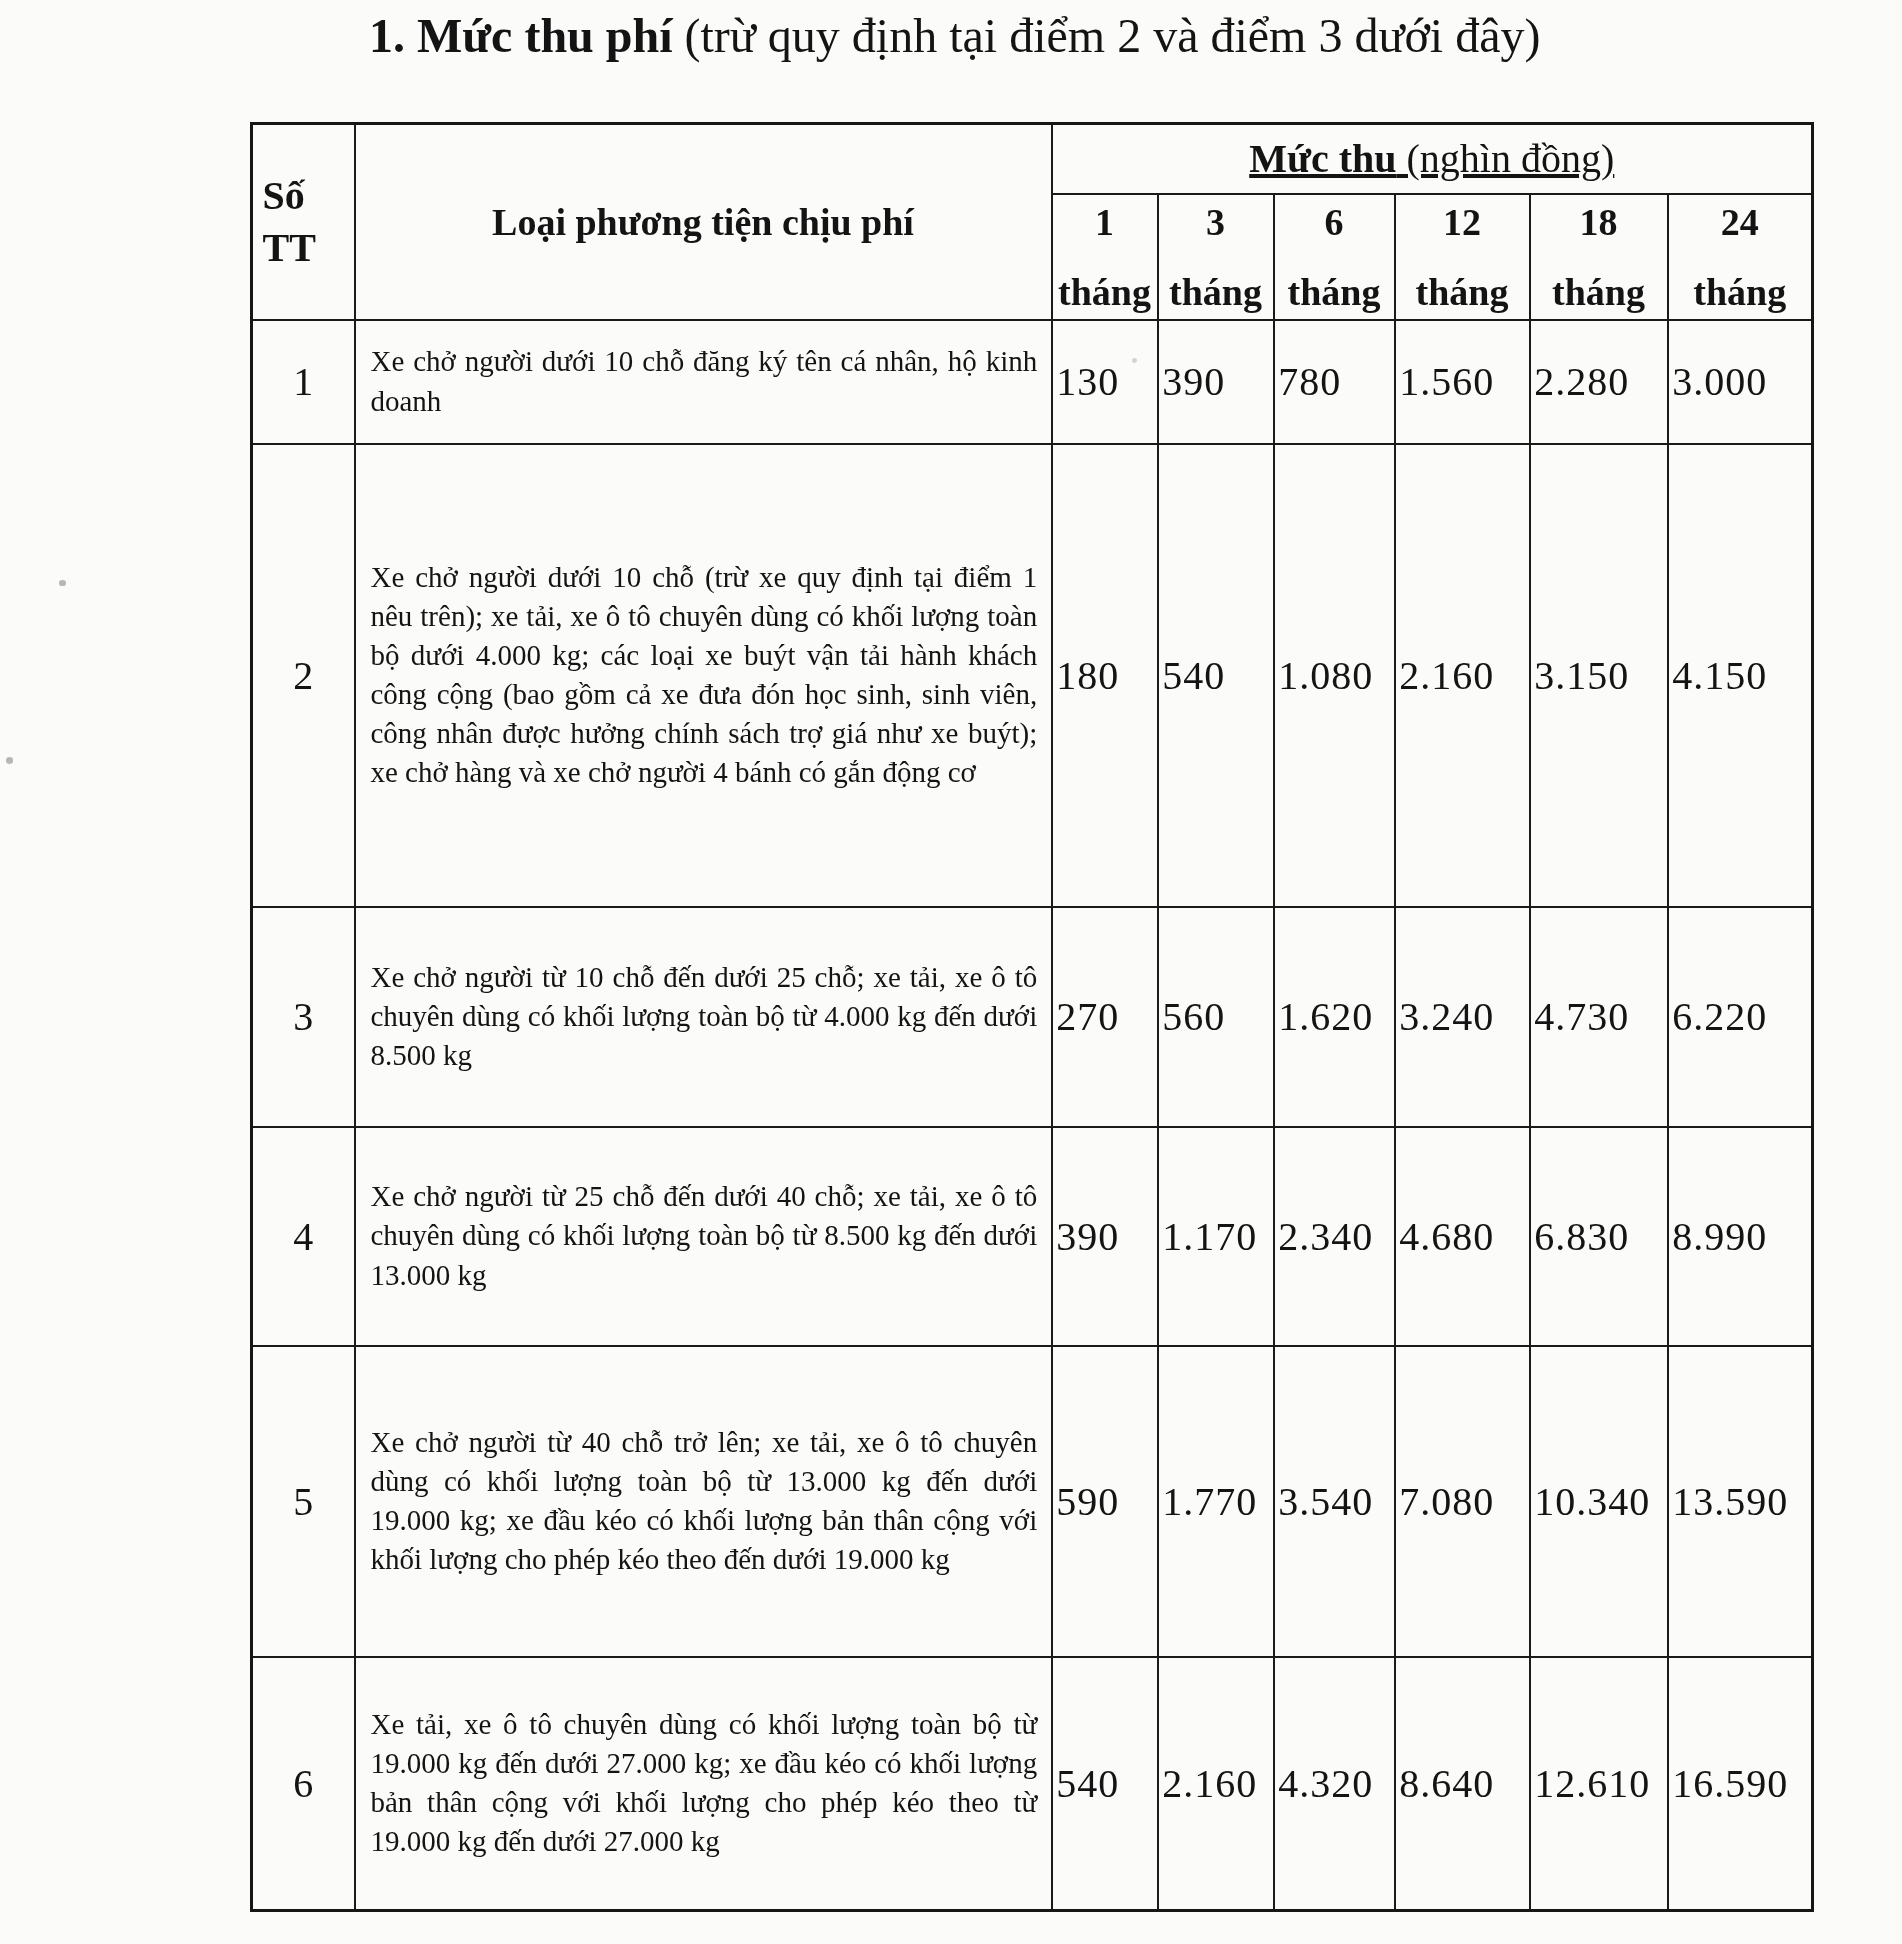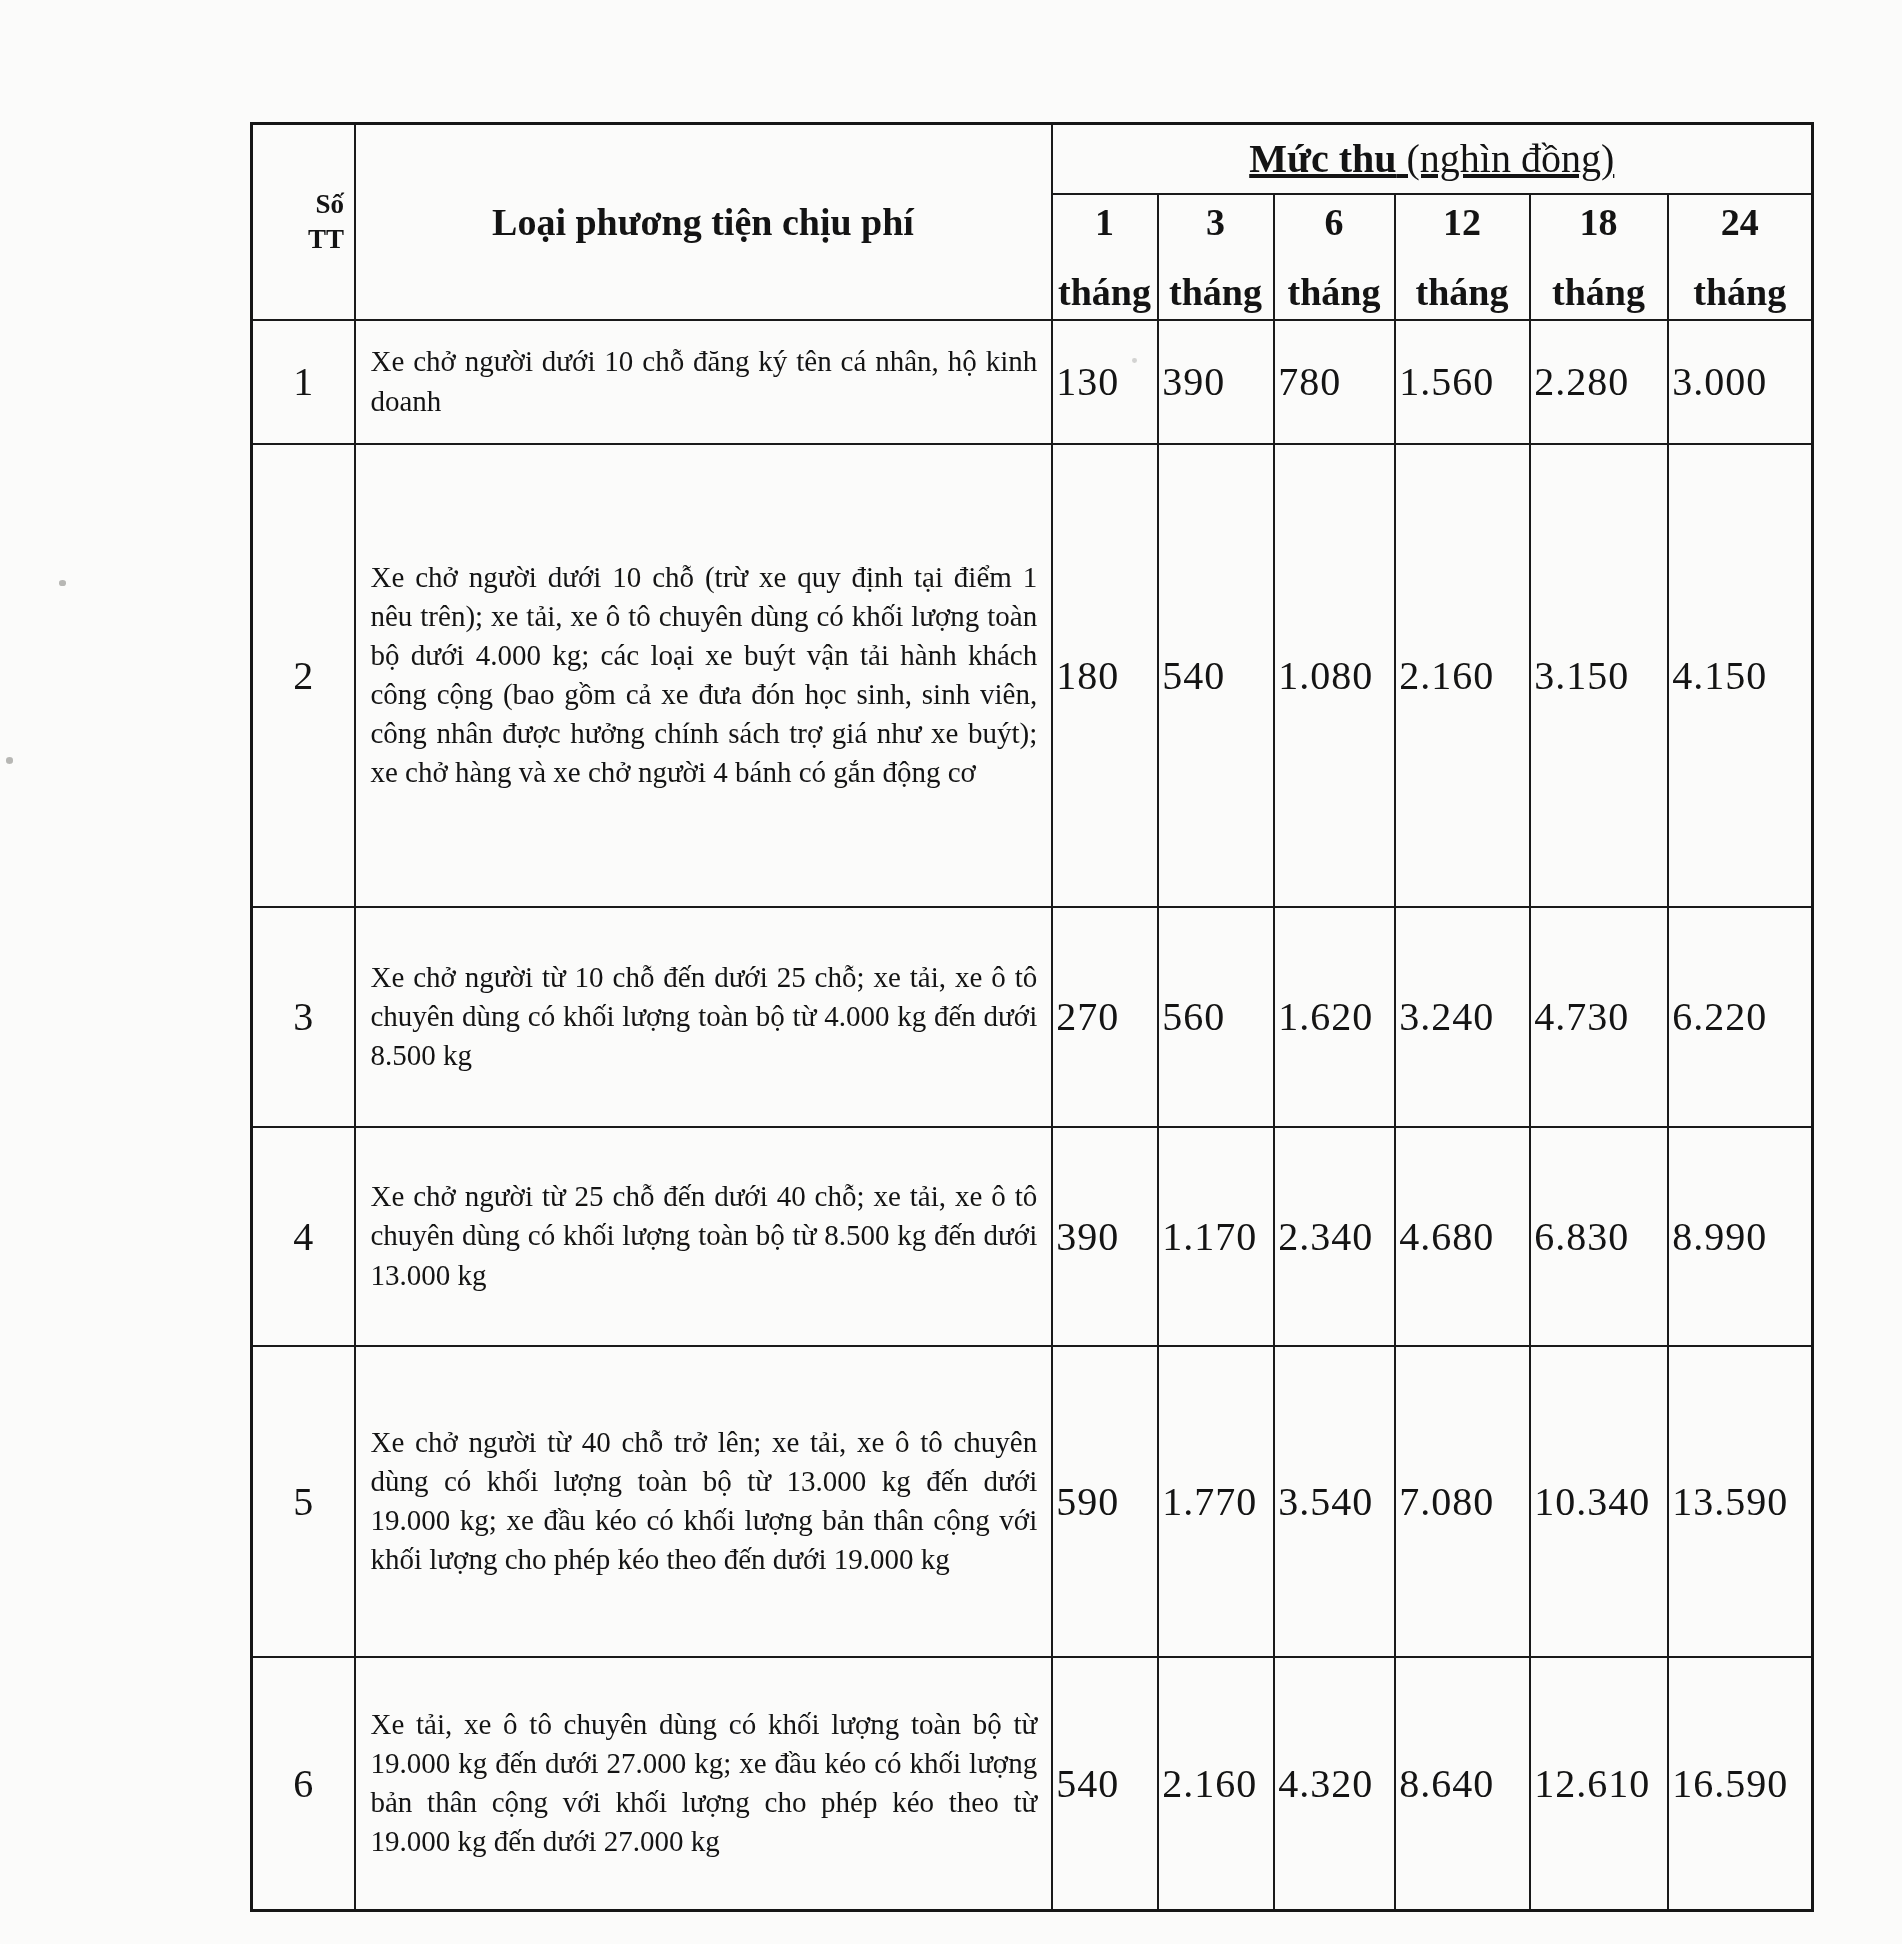--- a/index.html
+++ b/index.html
@@ -25,22 +25,22 @@
     border:3.8px solid #161616;
   }
   .fee-table th,.fee-table td{
     border:2.9px solid #1a1a1a;
     padding:3.8px 9.5px;
     overflow:hidden;
   }
   .fee-table th{font-weight:bold;font-size:38px;}
   th.h-stt{
     white-space:pre-line;
-    text-align:right;vertical-align:middle;
-    font-size:27px;line-height:1.3;
+    text-align:left;vertical-align:middle;
+    font-size:40px;line-height:1.3;
   }
   th.h-vehicle{text-align:center;vertical-align:middle;font-size:38px;}
   th.h-feegroup{text-align:center;vertical-align:middle;font-size:40px;padding:9.5px 5.7px;text-decoration:underline;}
   th.h-feegroup .unit{font-weight:normal;}
   th.h-month{vertical-align:middle;padding:7.6px 1.9px;}
   th.h-month .m-num,.h-month .m-unit{
     display:block;text-align:center;font-size:38px;line-height:1.0;
   }
   th.h-month .m-num{margin-bottom:32px;}
   td.c-stt{
@@ -70,20 +70,23 @@
   .speck{position:absolute;background:#8a8a86;border-radius:50%;opacity:.6;}
   .speck.s1{left:59px;top:580px;width:6.7px;height:5.7px;}
   .speck.s2{left:5.7px;top:757px;width:7.6px;height:6.7px;}
   .speck.s3{left:1132px;top:358px;width:4.8px;height:4.8px;opacity:.35;}
 </style>
 </head>
 <body>
 
 <div class="page">
 
+  <div class="doc-title">
+    <span class="t-bold">1. Mức thu phí</span><span> (trừ quy định tại điểm 2 và điểm 3 dưới đây)</span>
+  </div>
 
   <table class="fee-table">
     <colgroup>
       <col style="width:103px">
       <col style="width:697px">
       <col style="width:106px">
       <col style="width:116px">
       <col style="width:121px">
       <col style="width:135px">
       <col style="width:138px">

